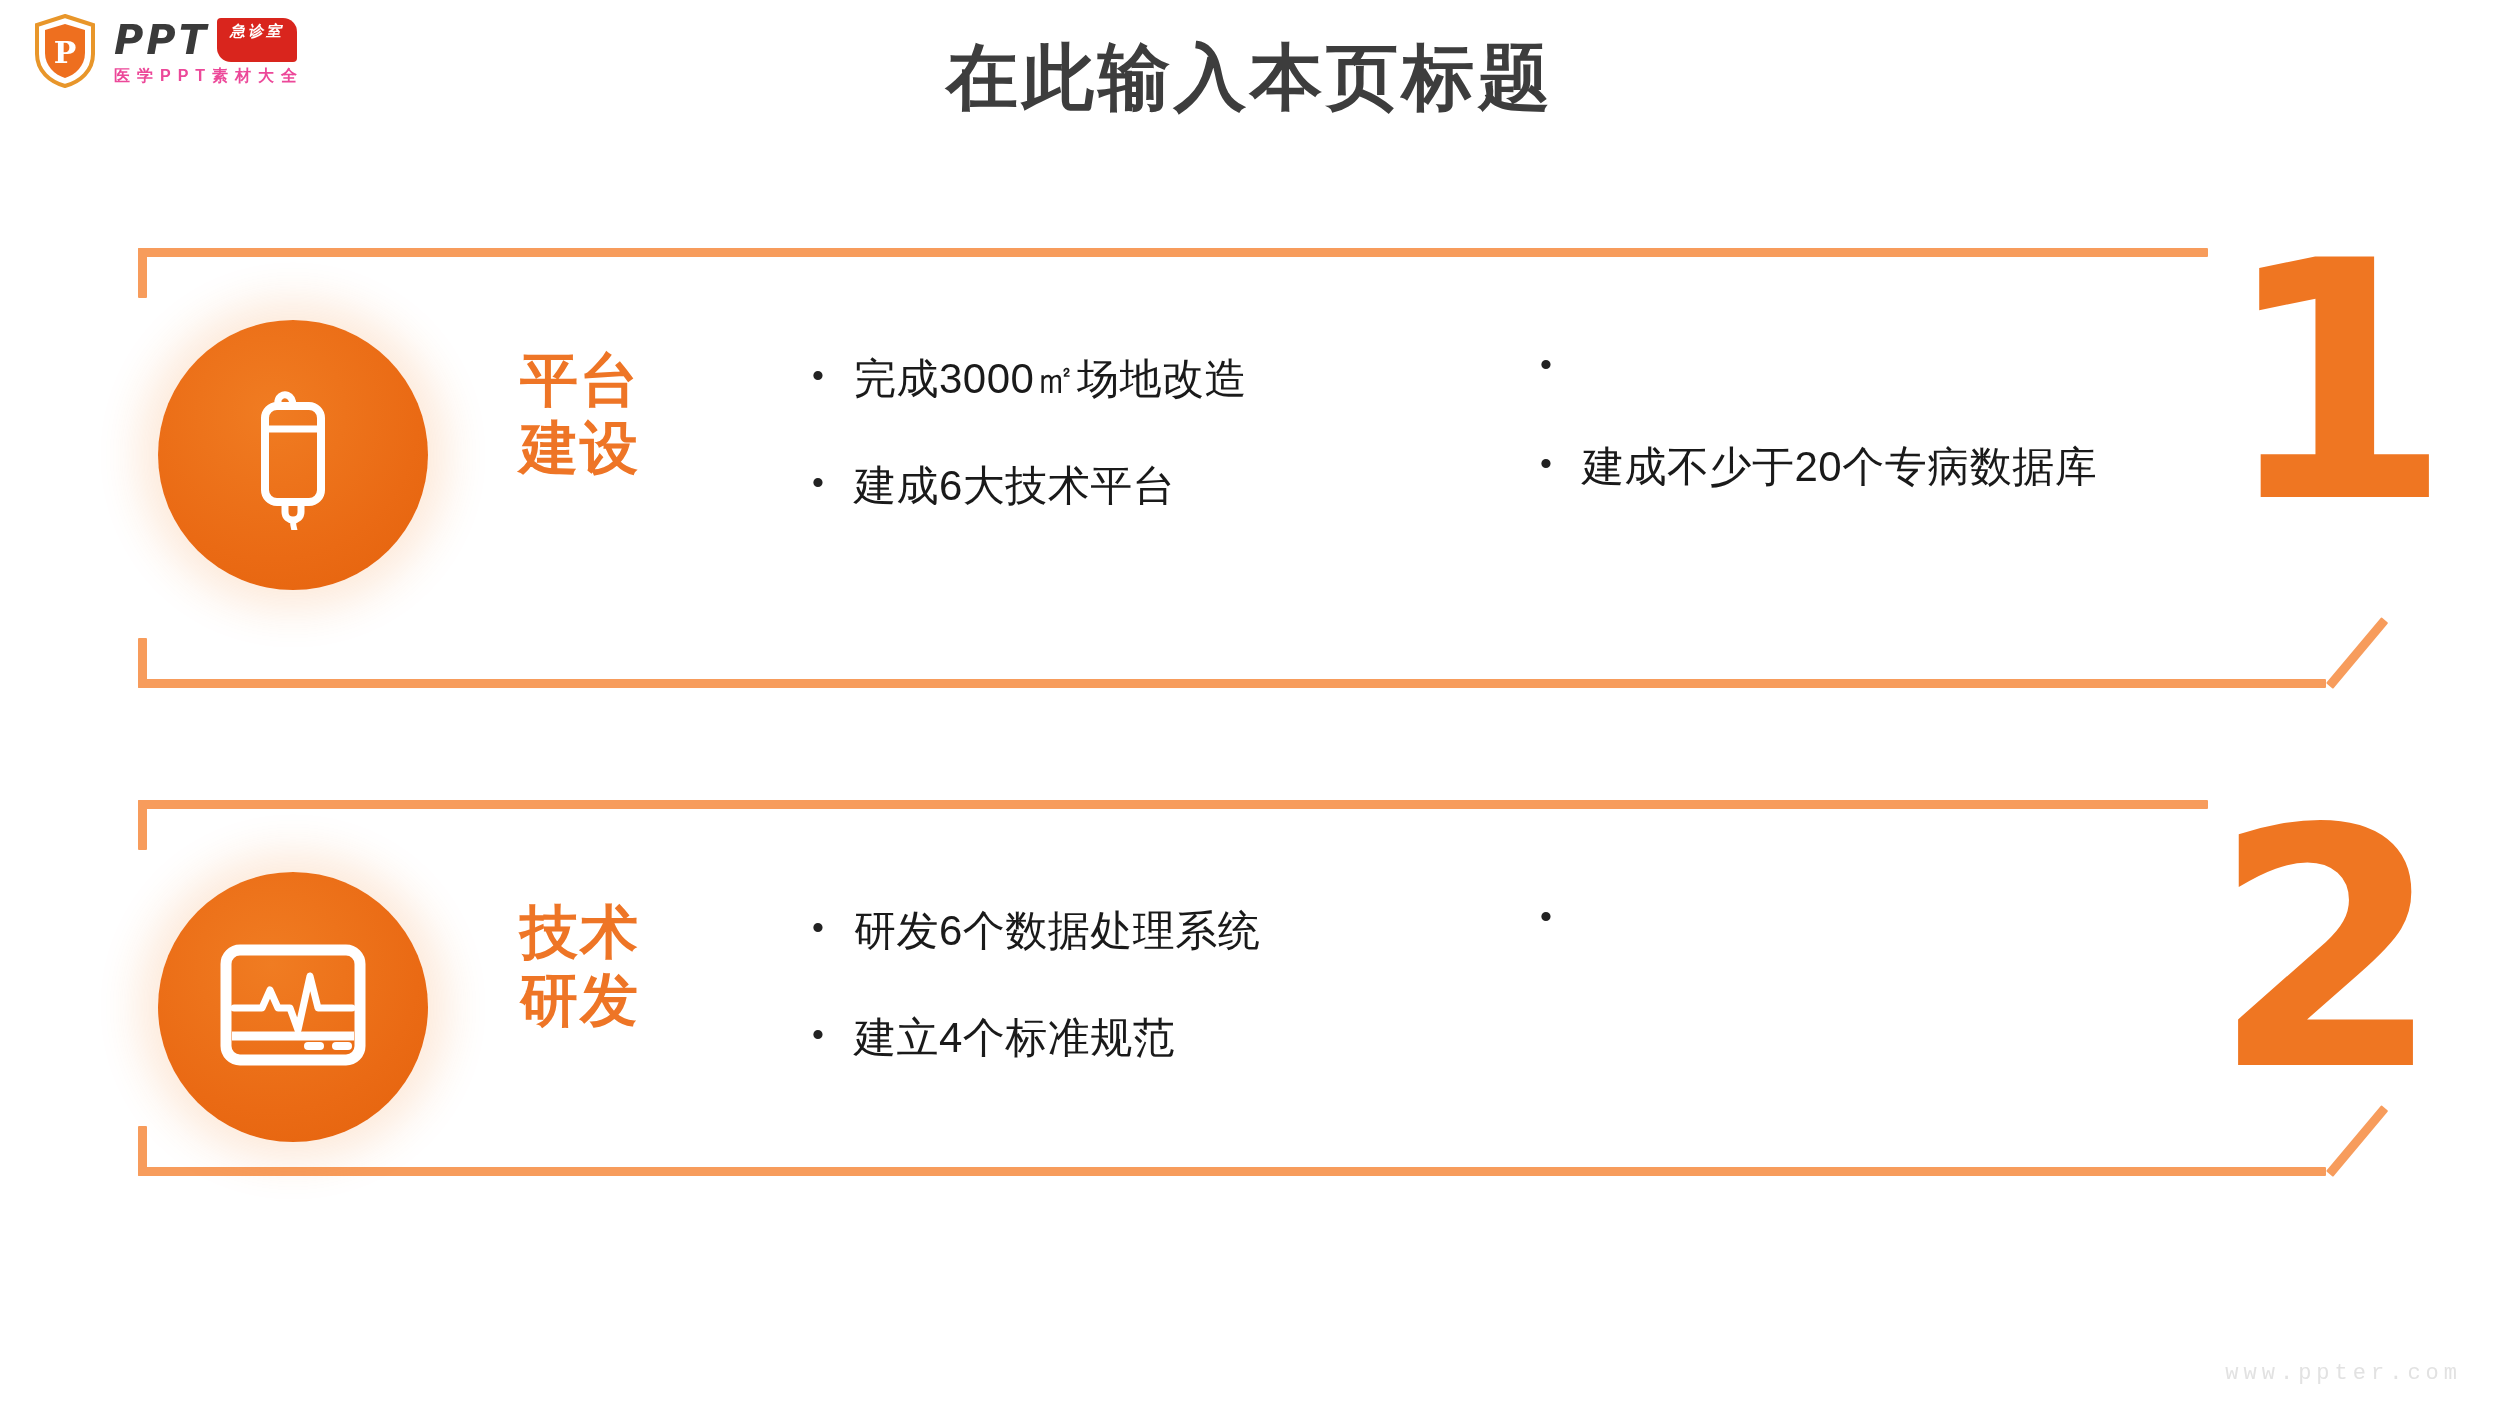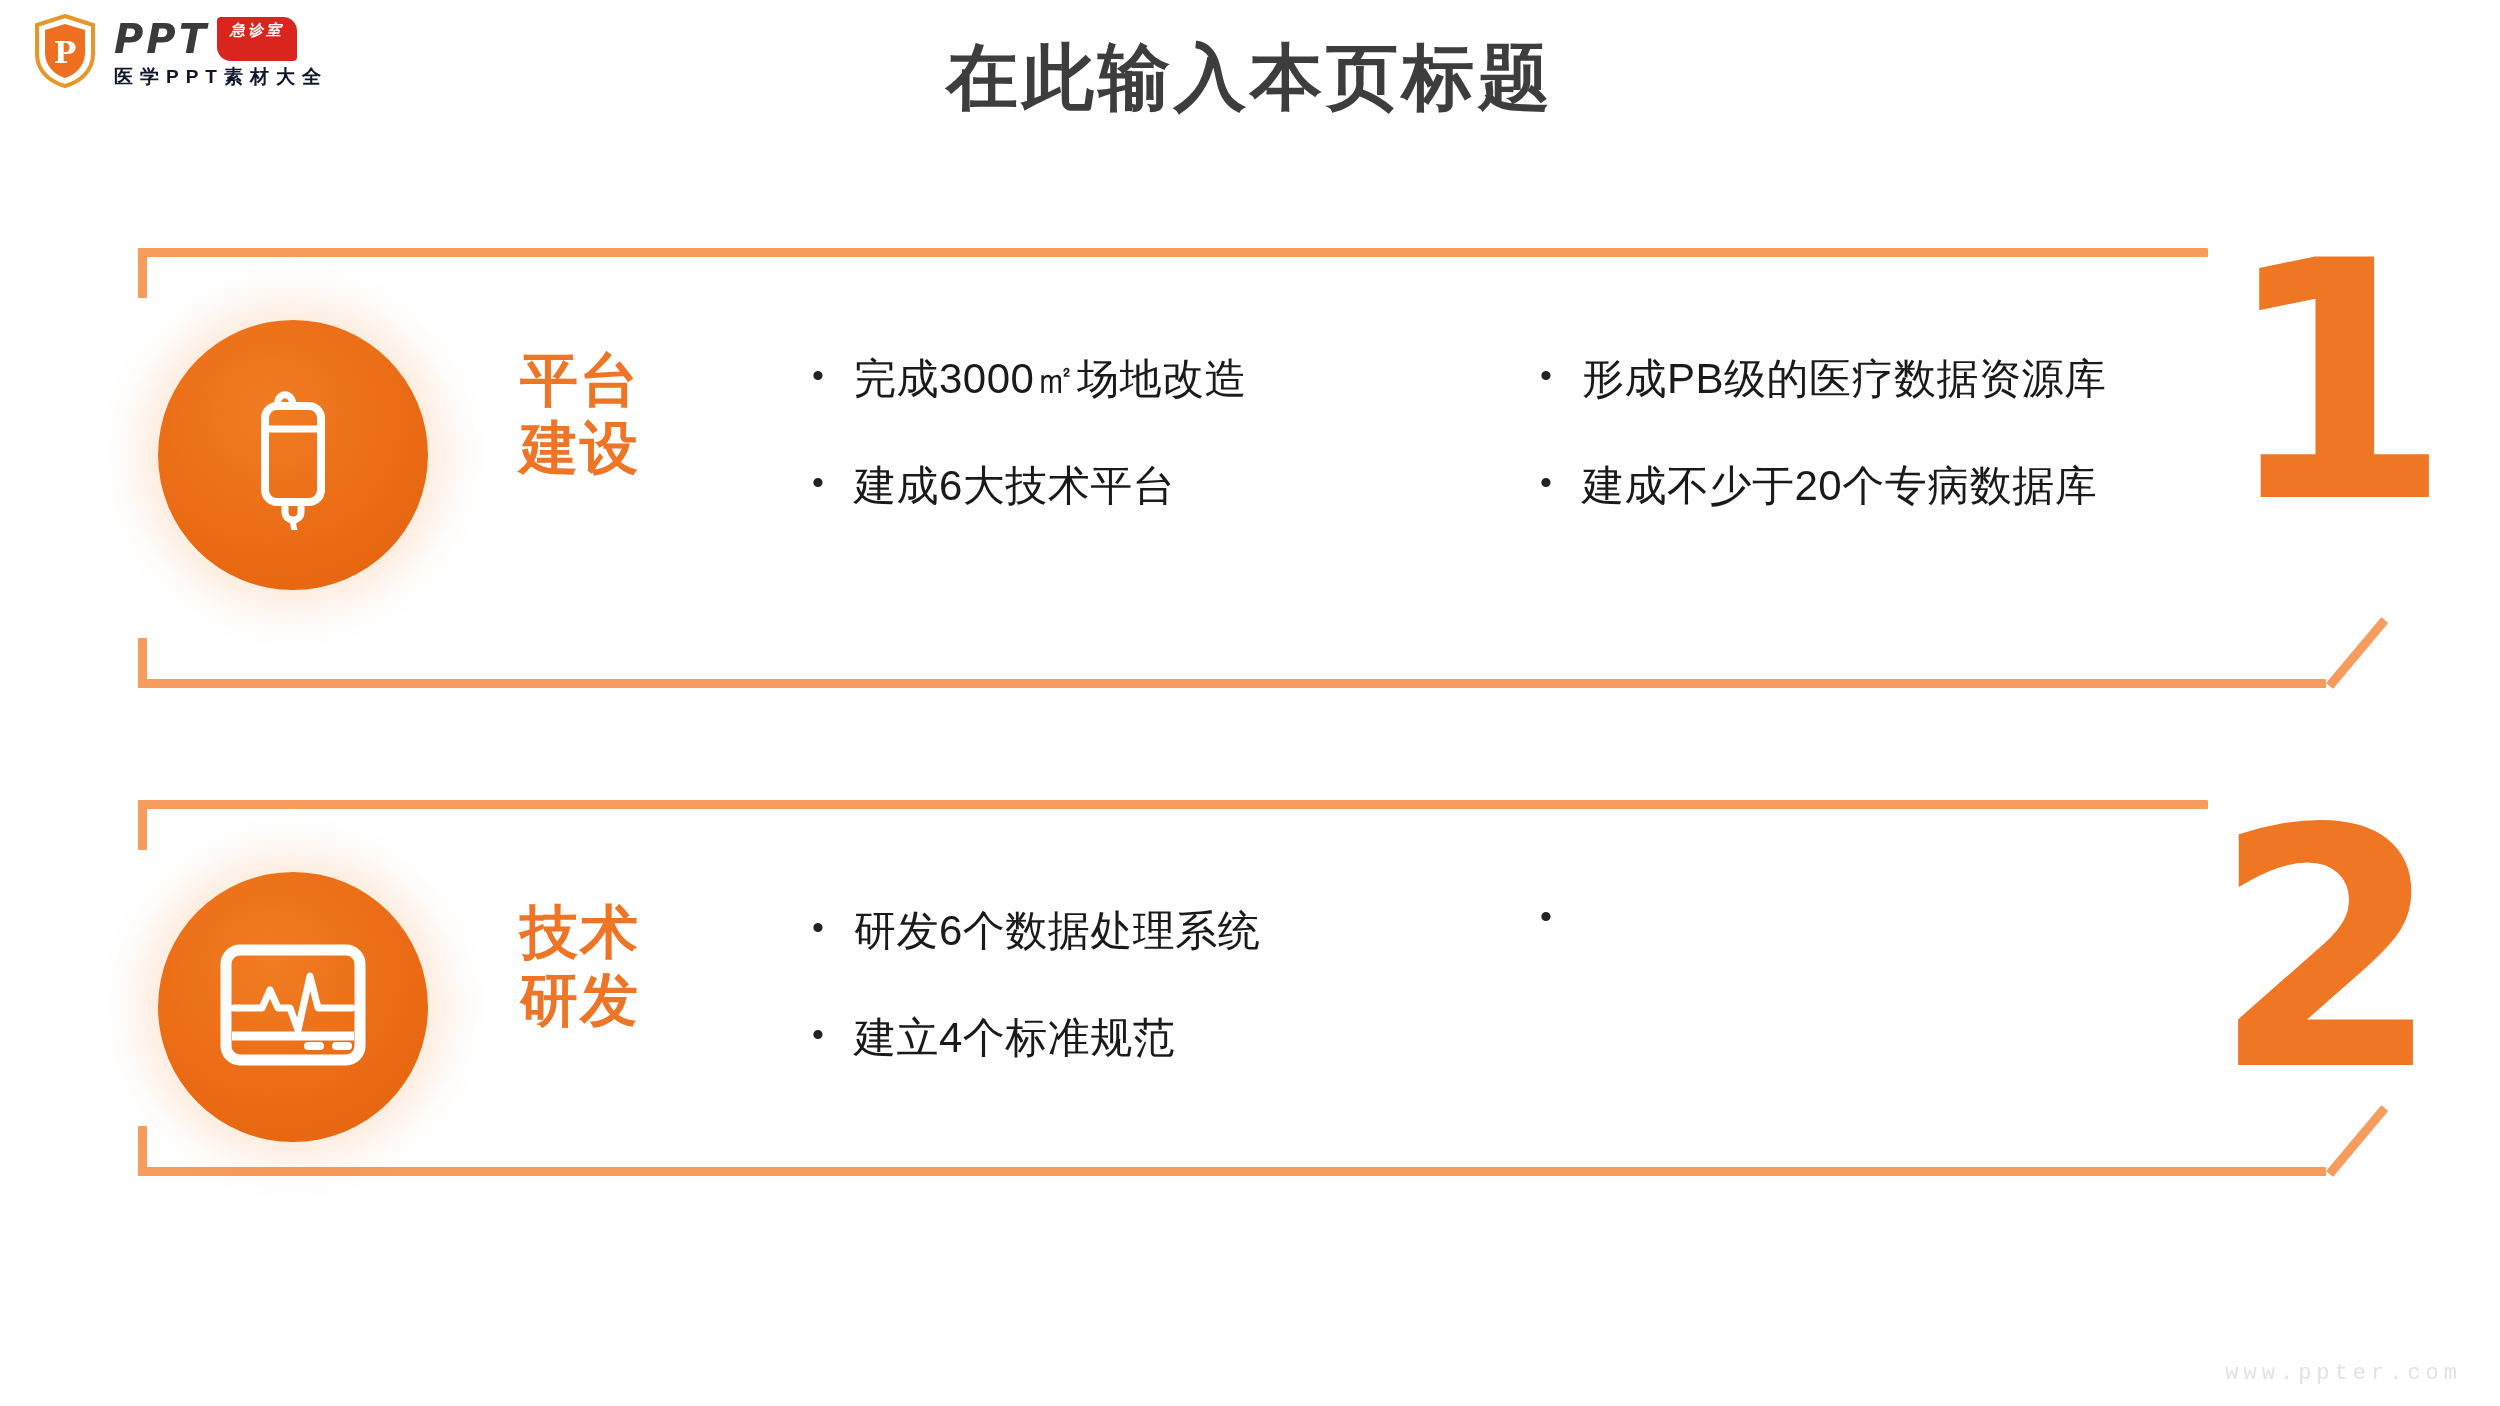--- a/index.html
+++ b/index.html
@@ -23,21 +23,21 @@
     letter-spacing: 3px; color: #3a3a3a; line-height: 1;
   }
   .logo-badge {
     background: #d9251d; color: #fff;
     font-size: 15px; font-weight: 700; letter-spacing: 3px;
     padding: 5px 13px 24px 13px;
     border-radius: 4px 14px 4px 14px;
     line-height: 1; font-style: italic;
   }
   .logo-sub {
-    font-size: 19px; color: #0f172a; font-weight: 700;
+    font-size: 16px; color: #ec4899; font-weight: 700;
     letter-spacing: 7px; line-height: 1;
   }
 
   
   .page-title {
     position: absolute; left: 0; top: 36px; width: 2500px;
     text-align: center;
     font-size: 72px; font-weight: 900; color: #3d3d3d;
     letter-spacing: 4px; line-height: 1.15;
   }
@@ -168,21 +168,20 @@
       </div>
       <div class="bullet-row">
         <span class="bullet-dot">•</span>
         <span class="bullet-text">建成6大技术平台</span>
       </div>
     </div>
 
     <div class="bullets col-b">
       <div class="bullet-row">
         <span class="bullet-dot">•</span>
-        <span class="bullet-text">形成PB级的医疗数据资源库</span>
       </div>
       <div class="bullet-row">
         <span class="bullet-dot">•</span>
         <span class="bullet-text">建成不少于20个专病数据库</span>
       </div>
     </div>
   </div>
 
   <div class="big-num big-num-1">1</div>
 

